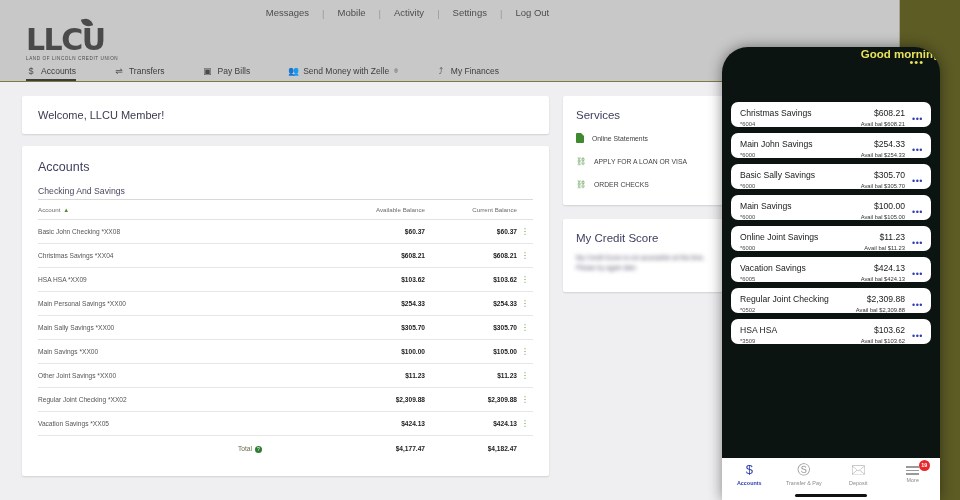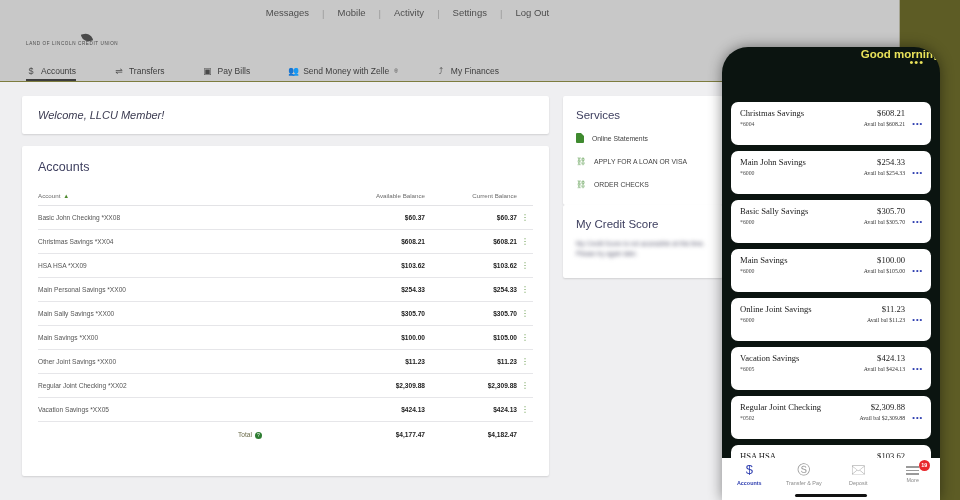--- a/index.html
+++ b/index.html
@@ -76,21 +76,21 @@
     display: flex; gap: 14px;
   }
   .col-left { width: 527px; }
   .col-right { width: 160px; }
 
   .card {
     background: #ffffff;
     border-radius: 2px;
     box-shadow: 0 1px 2px rgba(0,0,0,0.13);
   }
-  .welcome-card { padding: 13px 16px; margin-bottom: 12px; font-style: italic; }
+  .welcome-card { padding: 13px 16px; margin-bottom: 12px; }
   .welcome-text { font-size: 11px; color: #3a3a50; }
 
   .accounts-card { padding: 14px 16px 0 16px; height: 330px; overflow: hidden; }
   .accounts-title { font-size: 12.5px; color: #3f4060; margin-bottom: 12px; }
   .section-label {
     font-size: 8.7px; color: #4a4a62; padding-bottom: 3px;
     border-bottom: 1px solid #d8d8dd; margin-bottom: 0;
   }
 
   table.acct { width: 100%; border-collapse: collapse; }
@@ -116,21 +116,21 @@
     cursor: pointer; display: inline-block;
   }
   tr.total-row td { border-bottom: none; padding-top: 9px; }
   .total-label { color: #6b6b4a; font-size: 6.6px; }
   .info-dot {
     display: inline-block; width: 7px; height: 7px; border-radius: 50%;
     background: #2e7d32; color: #fff; font-size: 5px; line-height: 7px;
     text-align: center; margin-left: 3px; vertical-align: middle;
   }
 
-  .services-card { padding: 13px 13px 16px 13px; margin-bottom: 0; }
+  .services-card { padding: 13px 13px 16px 13px; margin-bottom: 14px; }
   .services-title { font-size: 11.5px; color: #3f4060; margin-bottom: 12px; }
   .svc-row { display: flex; align-items: center; gap: 8px; margin-bottom: 14px; cursor: pointer; }
   .svc-row:last-child { margin-bottom: 0; }
   .svc-label { font-size: 6.8px; color: #3f3f3f; }
   .doc-icon {
     width: 8px; height: 10px; background: #3f8a2f; position: relative; border-radius: 1px;
   }
   .doc-icon::after {
     content: ""; position: absolute; right: 0; top: 0;
     border-left: 3px solid transparent; border-top: 3px solid #fff;
@@ -169,24 +169,23 @@
   .greeting {
     text-align: right; color: #e9e25a;
     font-size: 11.5px; font-weight: bold; padding-top: 1px;
   }
   .phone-list {
     padding: 10px 9px 0 9px;
     display: flex; flex-direction: column; gap: 6px;
   }
   .acct-tile {
     background: #ffffff; border-radius: 7px;
-    padding: 6px 8px 18px 9px;
-    display: flex; align-items: flex-end; justify-content: space-between;
+    padding: 6px 8px 0 9px;
+    display: flex; align-items: center; justify-content: space-between;
     cursor: pointer;
-    font-family: Liberation Serif, serif;
   }
   .tile-left { display: flex; flex-direction: column; }
   .tile-name { font-size: 8.6px; color: #1a1a1a; line-height: 11px; }
   .tile-mask { font-size: 5.8px; color: #4a4a4a; margin-top: 2px; }
   .tile-mid { display: flex; flex-direction: column; align-items: flex-end; flex: 1; }
   .tile-amt { font-size: 8.6px; color: #1a1a1a; line-height: 11px; }
   .tile-avail { font-size: 5.8px; color: #333; margin-top: 2px; white-space: nowrap; }
   .tile-kebab {
     color: #2f3fb0; font-size: 9px; letter-spacing: 0.5px;
     margin-left: 7px; margin-top: 3px; line-height: 6px; cursor: pointer;
@@ -238,20 +237,21 @@
         <span class="utility-sep">|</span>
         <a href="#">Settings</a>
         <span class="utility-sep">|</span>
         <a href="#">Log Out</a>
       </div>
     </div>
 
     <div class="brand-bar">
       <div class="logo-wrap">
         <div class="logo-leaf"></div>
+        <div class="logo-text">LLCU</div>
         <div class="logo-sub">LAND OF LINCOLN CREDIT UNION</div>
       </div>
     </div>
 
     <div class="mainnav">
       <div class="navitem active">
         <span class="navicon">$</span>
         <span>Accounts</span>
       </div>
       <div class="navitem">
@@ -276,20 +276,21 @@
     <div class="page">
 
       <div class="col-left">
 
         <div class="card welcome-card">
           <div class="welcome-text">Welcome, LLCU Member!</div>
         </div>
 
         <div class="card accounts-card">
           <div class="accounts-title">Accounts</div>
+          <div class="section-label">Checking And Savings</div>
 
           <table class="acct">
             <thead>
               <tr>
                 <th class="c-name">
                   <span>Account</span><span class="sort-caret">▲</span>
                 </th>
                 <th class="c-avail">Available Balance</th>
                 <th class="c-cur">Current Balance</th>
                 <th class="c-kebab"></th>

